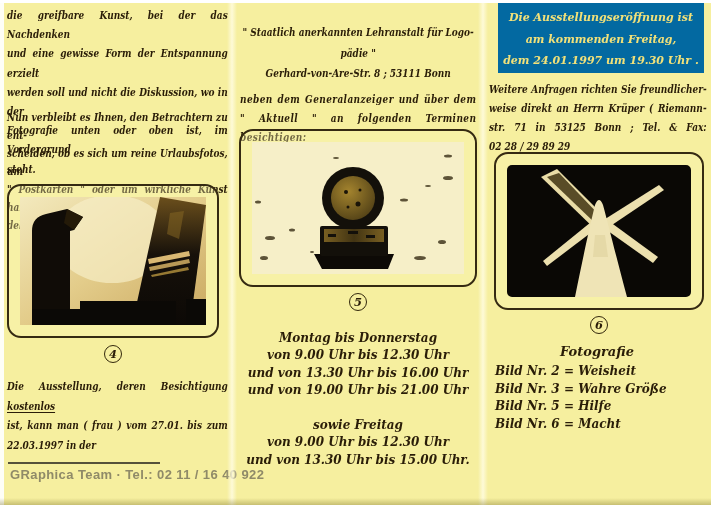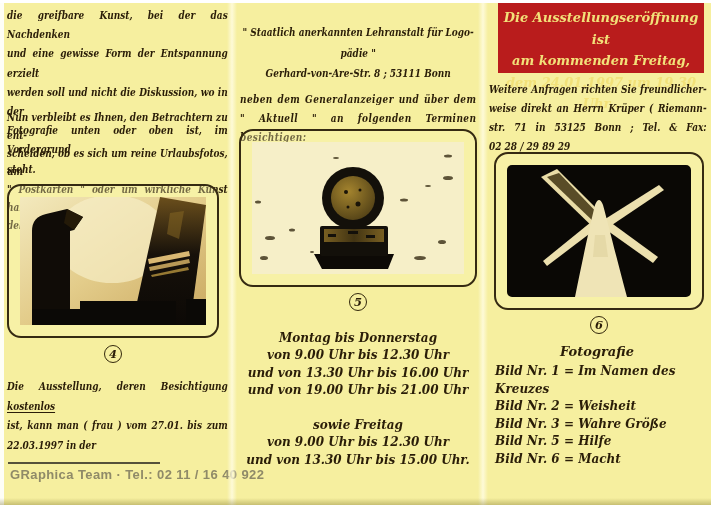--- a/index.html
+++ b/index.html
@@ -28,23 +28,23 @@
   .frame svg{display:block;width:100%;height:100%;}
   
   .caption{position:absolute;display:flex;justify-content:center;}
   .circ{
     display:inline-flex;align-items:center;justify-content:center;
     width:18px;height:18px;border:1.5px solid #33280c;border-radius:50%;
     font:bold italic 11.5px "DejaVu Serif",serif;color:#2a1d08;box-sizing:border-box;
   }
   
   .announce{
-    position:absolute;background:#b91c1c;color:#f2e179;
+    position:absolute;background:#0369a1;color:#f2e179;
     text-align:center;box-sizing:border-box;padding-top:5px;
-    font-size:13px;line-height:21.5px;
+    font-size:11px;line-height:21.5px;
   }
   .ul{text-decoration:underline;text-underline-offset:2px;}
   
   .footer-line{position:absolute;border-top:2px solid #55513a;width:152px;}
   .footer-text{
     position:absolute;font-family:"Liberation Sans",sans-serif;
     font-size:13px;font-style:normal;font-weight:bold;
     color:#8f8a68;letter-spacing:.4px;
   }
   
@@ -223,21 +223,20 @@
       </svg>
     </div>
 
     <div class="caption" style="left:494px;top:316px;width:210px;">
       <span class="circ">6</span>
     </div>
 
     <div class="abs script" style="left:489px;top:344px;width:216px;text-align:center;font-size:13px;">Fotografie</div>
 
     <div class="abs script" style="left:495px;top:363px;width:210px;font-size:12px;line-height:17.6px;text-align:left;">
-        <div class="ln">Bild Nr. 1 = Im Namen des Kreuzes</div>
         <div class="ln">Bild Nr. 2 = Weisheit</div>
         <div class="ln">Bild Nr. 3 = Wahre Größe</div>
         <div class="ln">Bild Nr. 5 = Hilfe</div>
         <div class="ln">Bild Nr. 6 = Macht</div>
       </div>
   </div>
 
   <div class="fold" style="left:227px;"></div>
   <div class="fold" style="left:478px;"></div>
   <div class="edge-top"></div>

